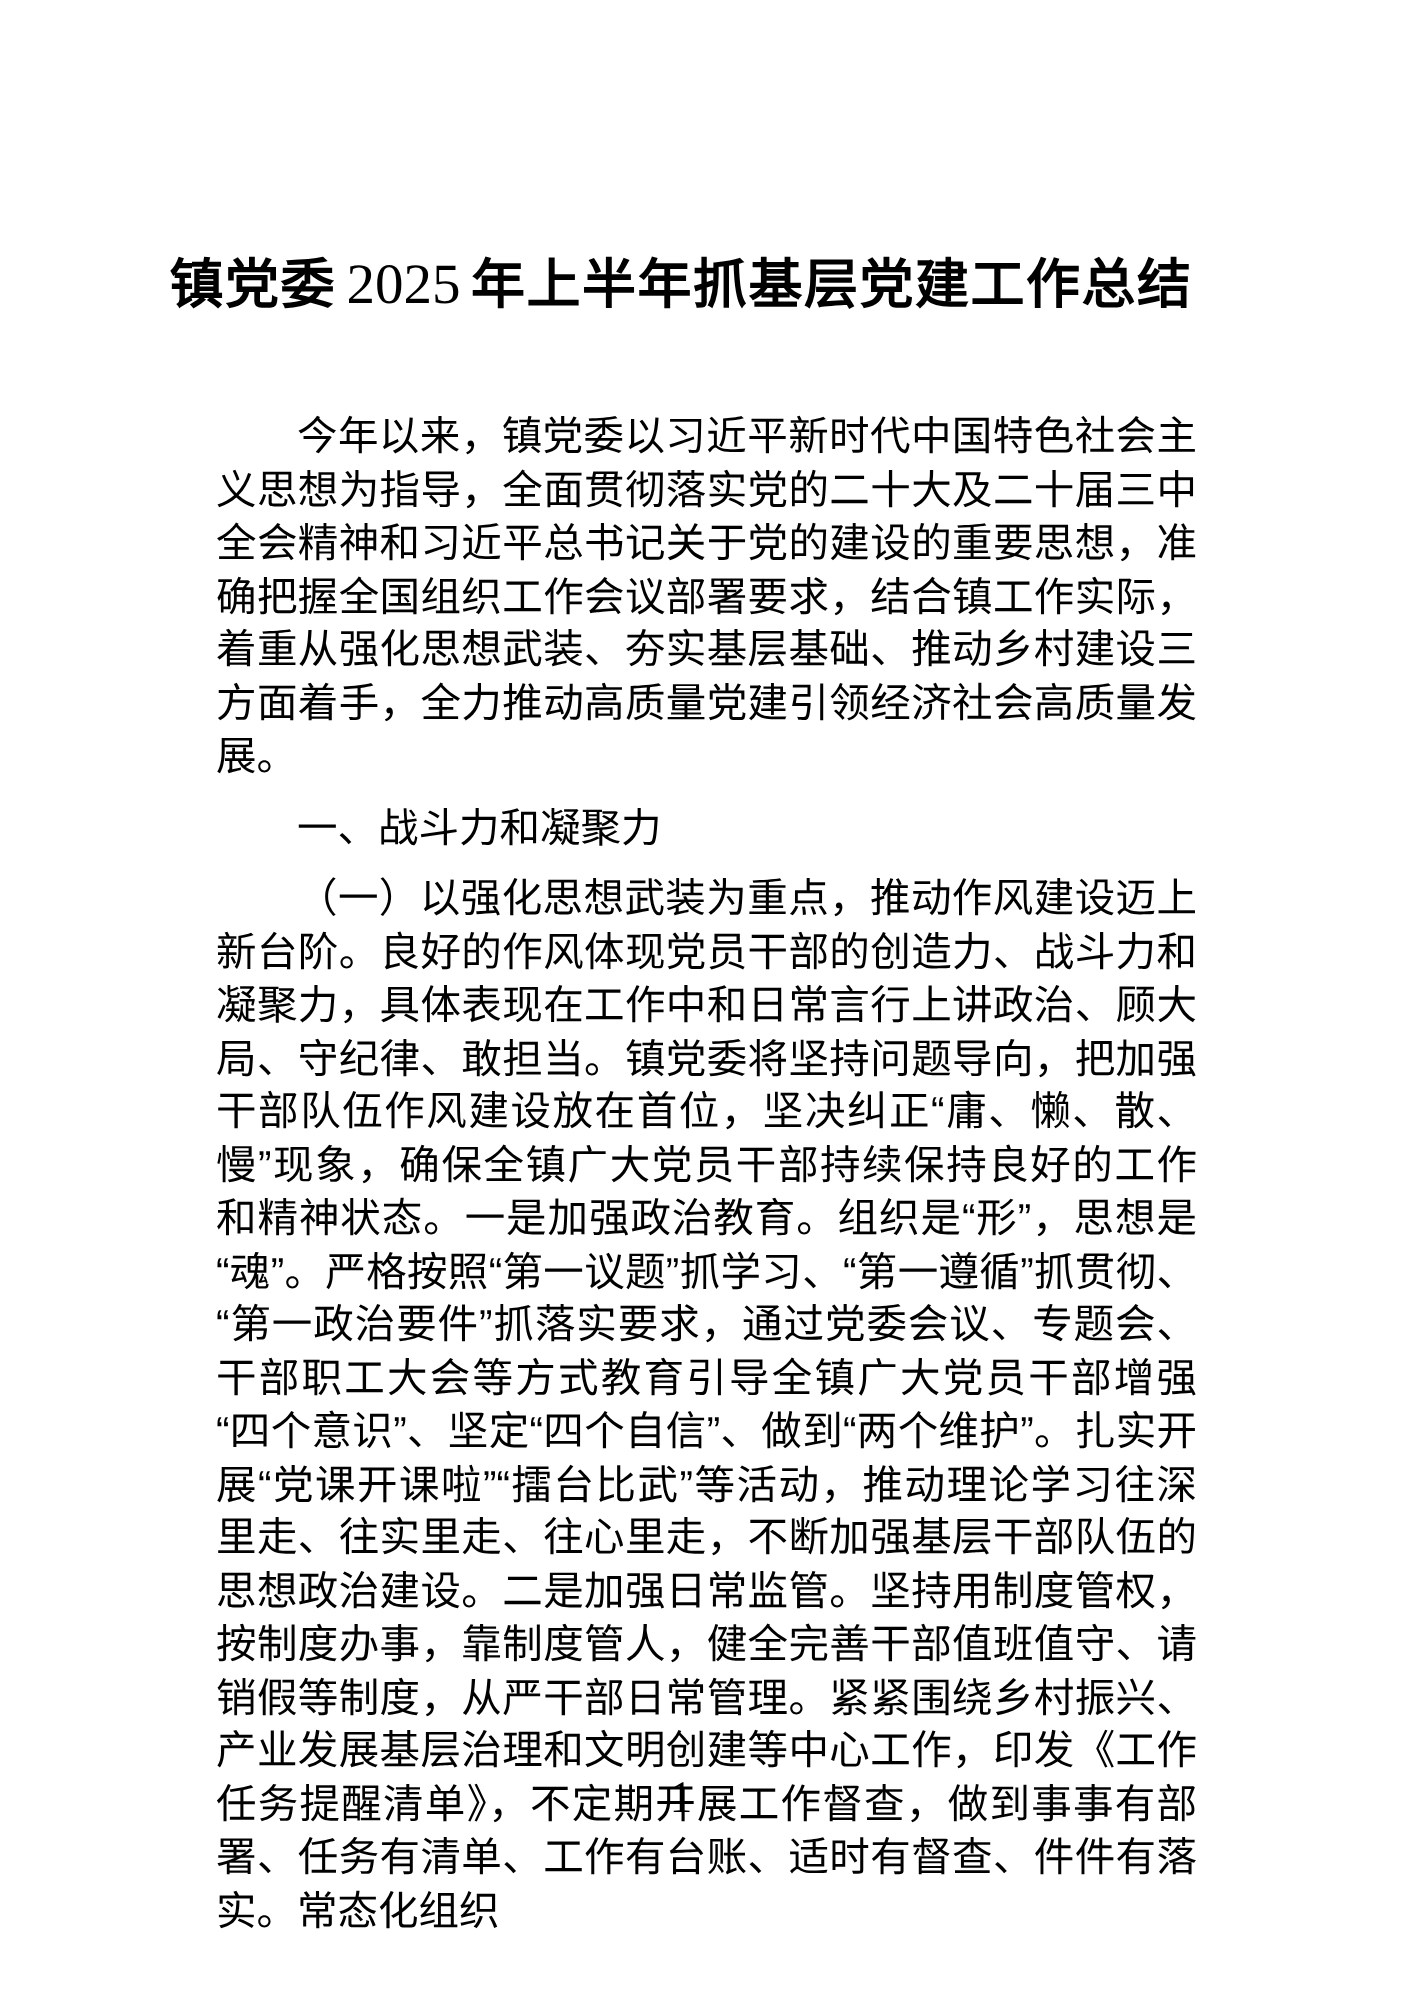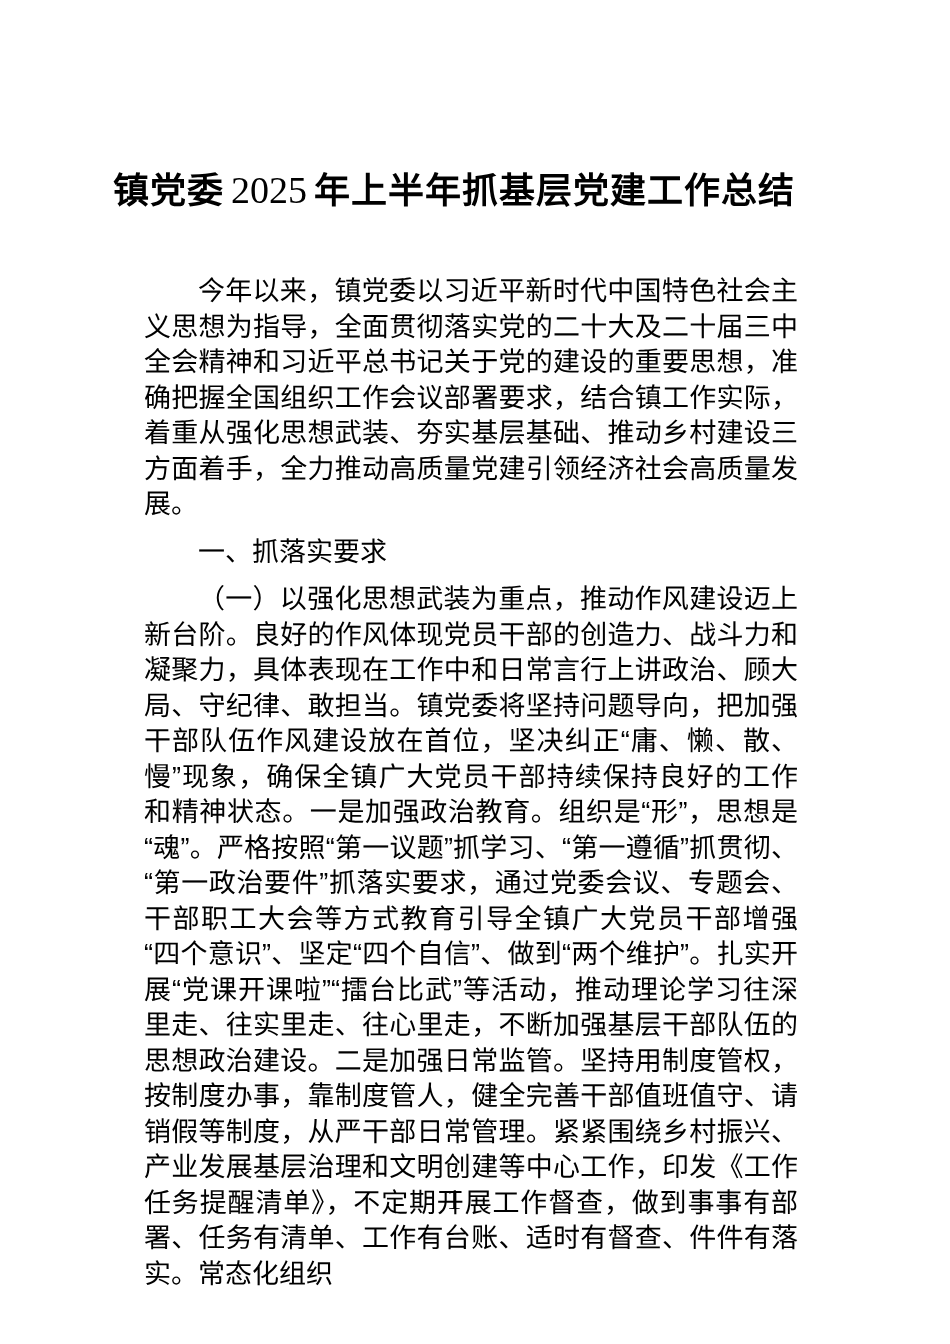--- a/index.html
+++ b/index.html
@@ -67,21 +67,21 @@
 </style>
 </head>
 <body>
 
 <div class="page">
 
   <h1 class="doc-title"><span>镇党委</span><span class="title-year">2025</span><span>年上半年抓基层党建工作总结</span></h1>
 
   <div class="doc-body">
     <p>今年以来，镇党委以习近平新时代中国特色社会主义思想为指导，全面贯彻落实党的二十大及二十届三中全会精神和习近平总书记关于党的建设的重要思想，准确把握全国组织工作会议部署要求，结合镇工作实际，着重从强化思想武装、夯实基层基础、推动乡村建设三方面着手，全力推动高质量党建引领经济社会高质量发展。</p>
-    <p>一、抓落实要求</p>
+    <p>一、战斗力和凝聚力</p>
     <p>（一）以强化思想武装为重点，推动作风建设迈上新台阶。良好的作风体现党员干部的创造力、战斗力和凝聚力，具体表现在工作中和日常言行上讲政治、顾大局、守纪律、敢担当。镇党委将坚持问题导向，把加强干部队伍作风建设放在首位，坚决纠正“庸、懒、散、慢”现象，确保全镇广大党员干部持续保持良好的工作和精神状态。一是加强政治教育。组织是“形”，思想是“魂”。严格按照“第一议题”抓学习、“第一遵循”抓贯彻、“第一政治要件”抓落实要求，通过党委会议、专题会、干部职工大会等方式教育引导全镇广大党员干部增强“四个意识”、坚定“四个自信”、做到“两个维护”。扎实开展“党课开课啦”“擂台比武”等活动，推动理论学习往深里走、往实里走、往心里走，不断加强基层干部队伍的思想政治建设。二是加强日常监管。坚持用制度管权，按制度办事，靠制度管人，健全完善干部值班值守、请销假等制度，从严干部日常管理。紧紧围绕乡村振兴、产业发展基层治理和文明创建等中心工作，印发《工作任务提醒清单》，不定期开展工作督查，做到事事有部署、任务有清单、工作有台账、适时有督查、件件有落实。常态化组织</p>
   </div>
 
   <div class="page-footer">
     <span>1</span>
   </div>
 
 </div>
 
 </body></html>

